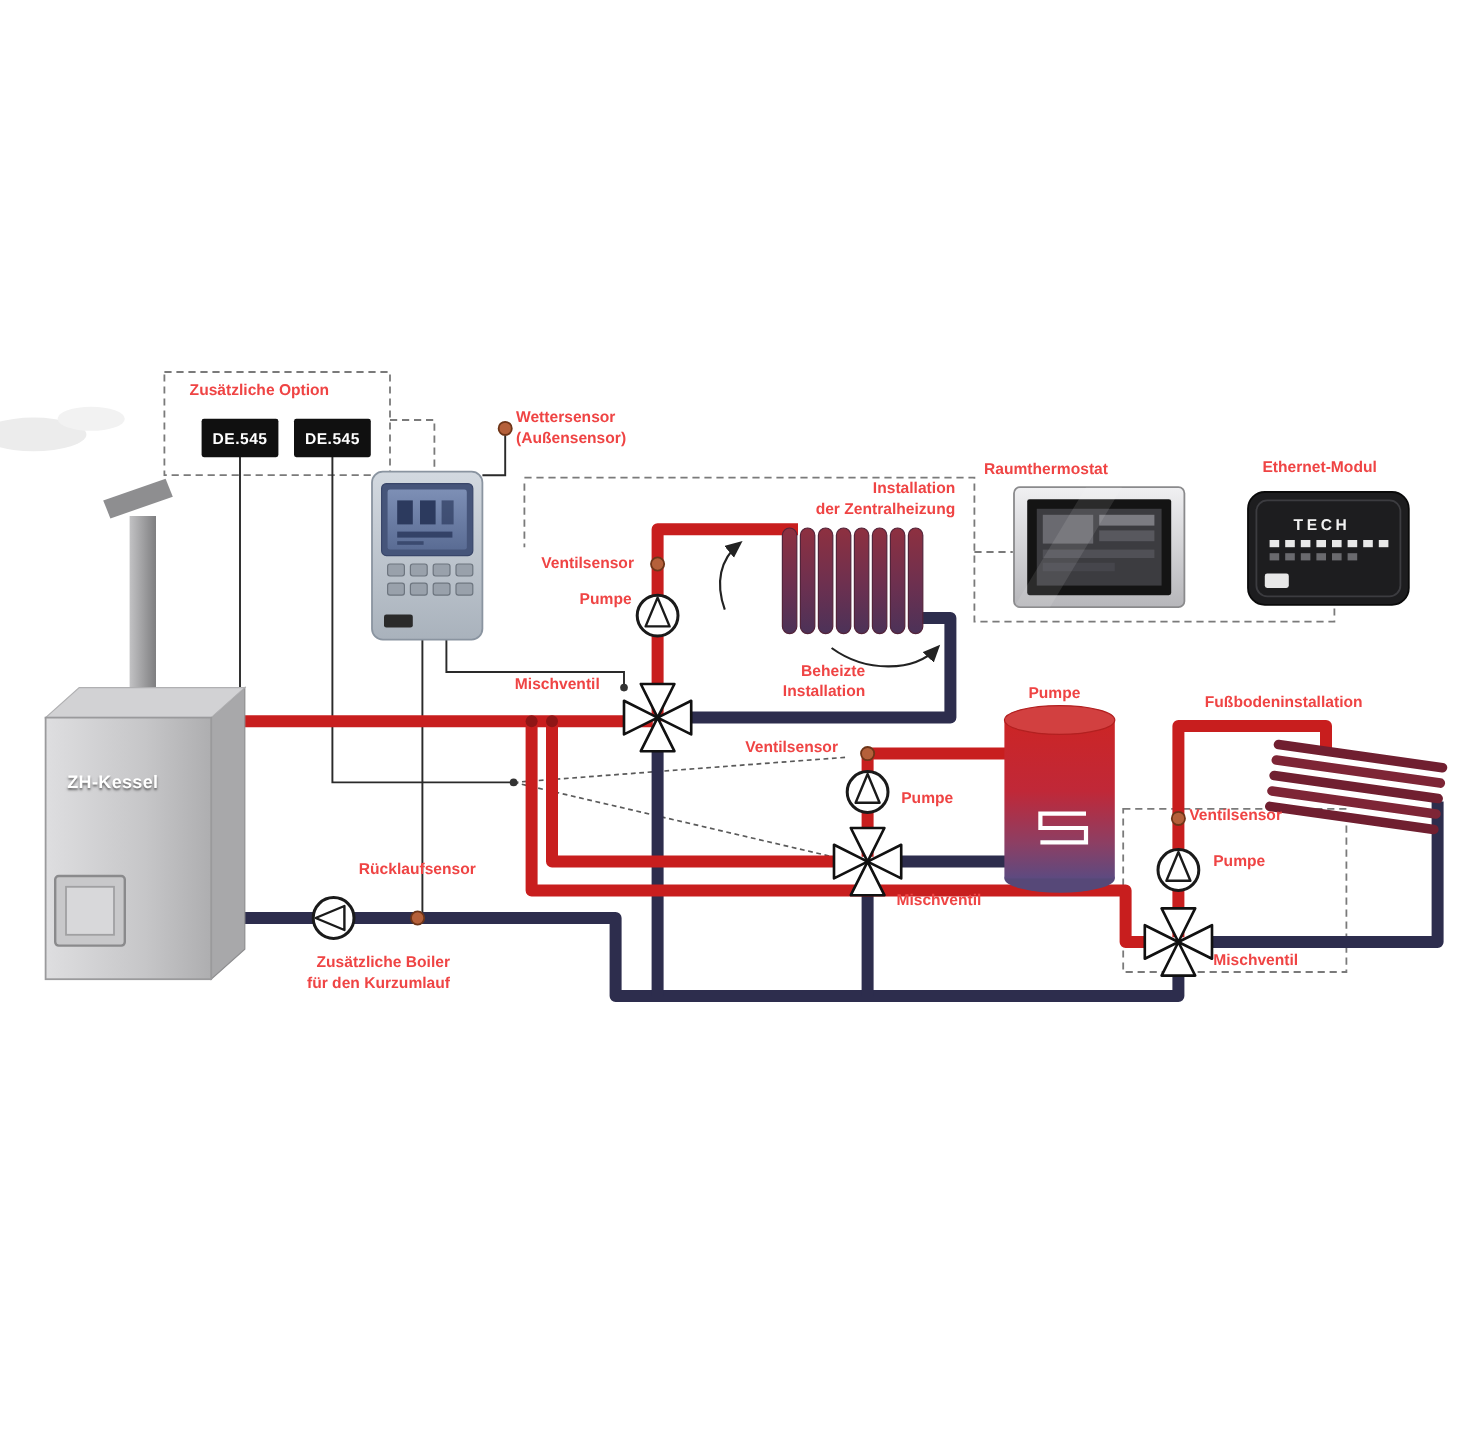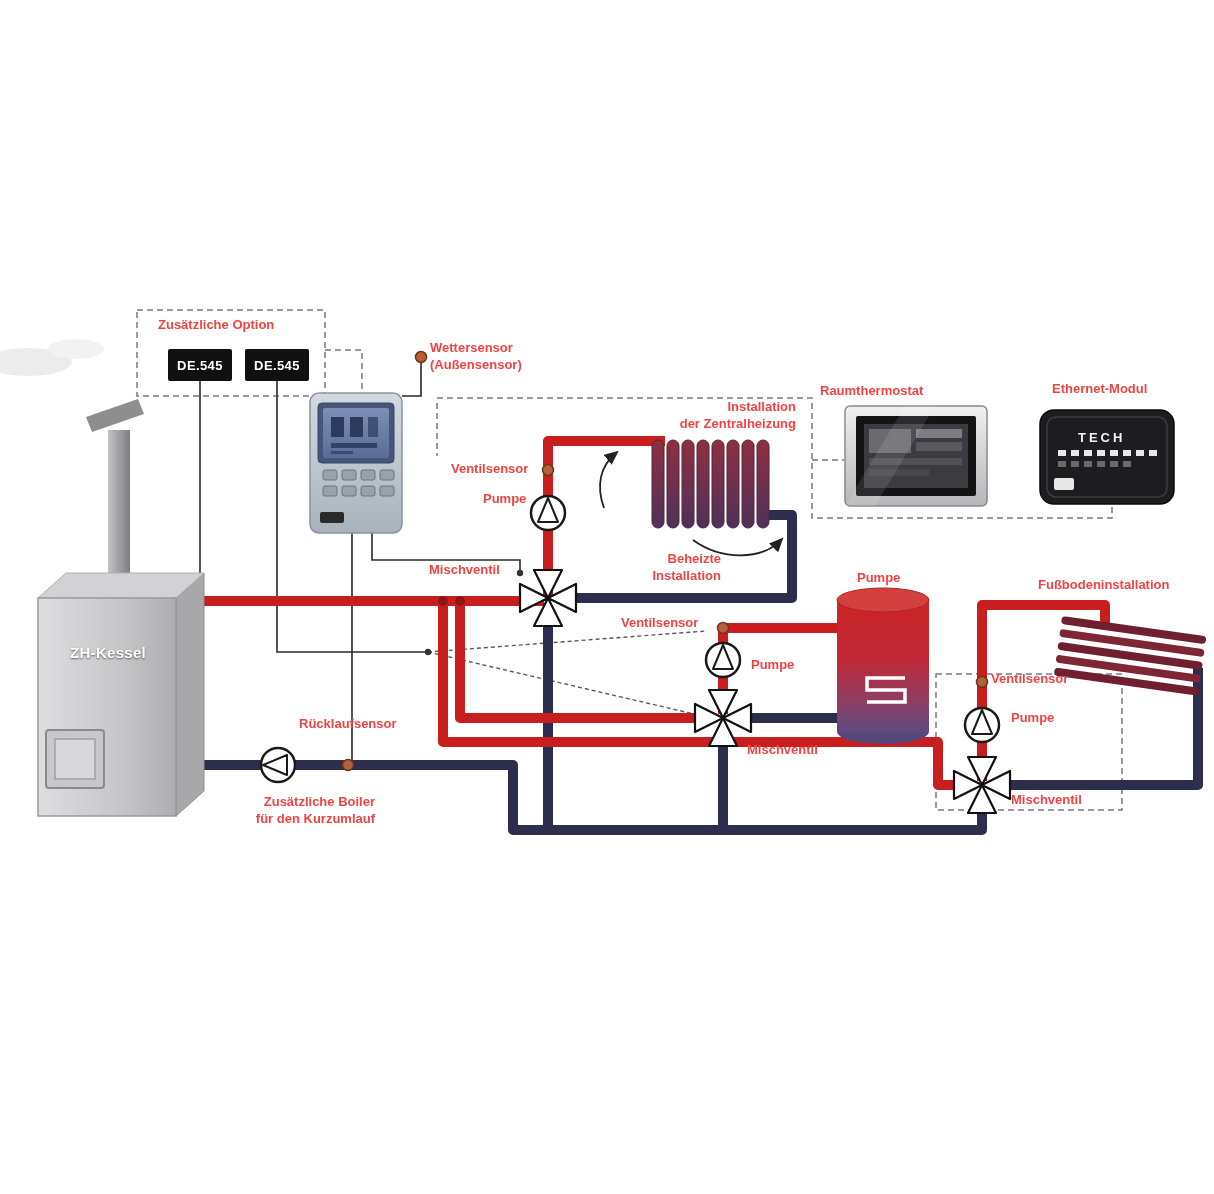--- a/index.html
+++ b/index.html
@@ -3,21 +3,21 @@
 <meta charset="utf-8">
 <style>
   html,body{margin:0;padding:0;background:#ffffff;}
   .canvas{position:relative;width:1214px;height:1194px;background:#ffffff;overflow:hidden;
           font-family:"Liberation Sans",sans-serif;}
   svg.diagram{position:absolute;left:0;top:0;z-index:1;}
   .lbl{position:absolute;z-index:3;font-size:13px;font-weight:bold;color:#ef4444;
        white-space:nowrap;line-height:1.3;}
   .lbl.center{text-align:right;}
   .lbl span{display:block;}
-  .lbl.white{color:#ffffff;font-size:15px;text-shadow:0 1px 2px rgba(0,0,0,0.55);letter-spacing:0.3px;margin-left:14px;}
+  .lbl.white{color:#ffffff;font-size:15px;text-shadow:0 1px 2px rgba(0,0,0,0.55);letter-spacing:0.3px;}
   .module-box{position:absolute;z-index:3;width:64px;height:32px;background:#101010;color:#ffffff;
        font-weight:bold;font-size:13px;display:flex;align-items:center;justify-content:center;
        border-radius:2px;letter-spacing:0.4px;}
 </style>
 </head>
 <body>
 
 <div class="canvas">
 
 <svg class="diagram" width="1214" height="1194" viewBox="0 0 1214 1194">
@@ -280,21 +280,21 @@
 
 <div class="lbl center" style="left:606px;top:551px;width:115px">
   <span>Beheizte</span>
   <span>Installation</span>
 </div>
 
 <div class="lbl" style="left:820px;top:383px">Raumthermostat</div>
 <div class="lbl" style="left:1052px;top:381px">Ethernet-Modul</div>
 
 <div class="lbl" style="left:857px;top:570px">Pumpe</div>
-<div class="lbl" style="left:1038px;top:577px">Fußbodeninstallation</div>
+<div class="lbl" style="left:1004px;top:577px">Fußbodeninstallation</div>
 
 <div class="lbl" style="left:621px;top:615px">Ventilsensor</div>
 <div class="lbl" style="left:751px;top:657px">Pumpe</div>
 <div class="lbl" style="left:747px;top:742px">Mischventil</div>
 
 <div class="lbl" style="left:991px;top:671px">Ventilsensor</div>
 <div class="lbl" style="left:1011px;top:710px">Pumpe</div>
 <div class="lbl" style="left:1011px;top:792px">Mischventil</div>
 
 <div class="lbl white" style="left:56px;top:643px">ZH-Kessel</div>

